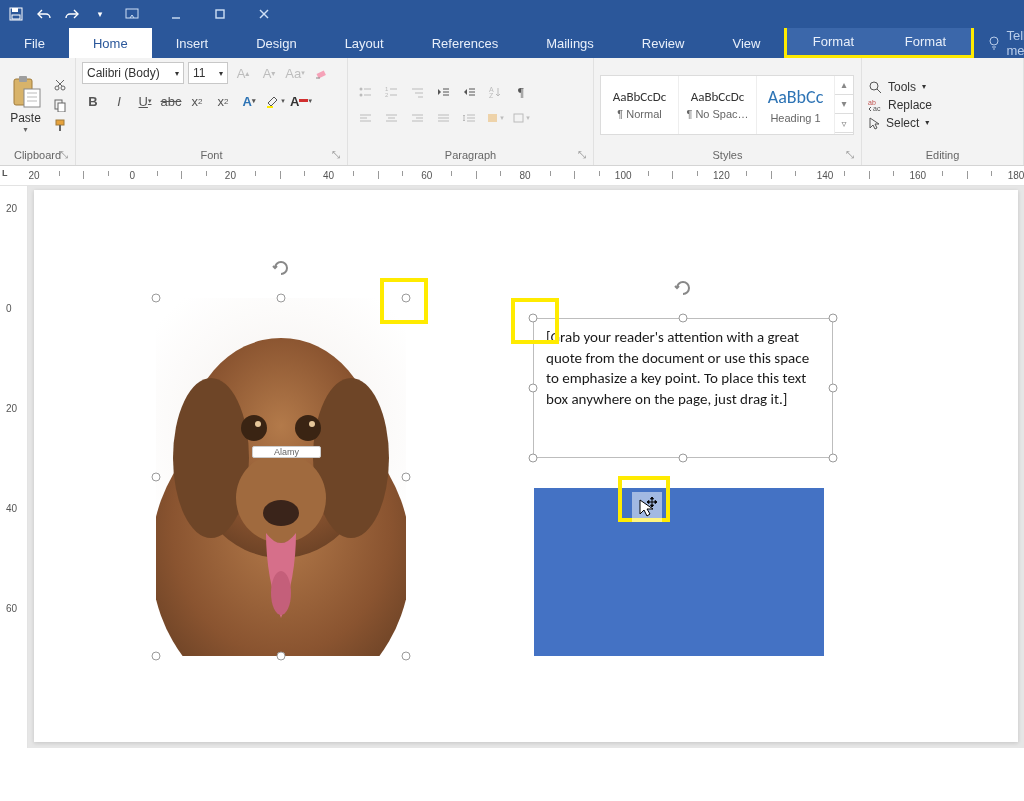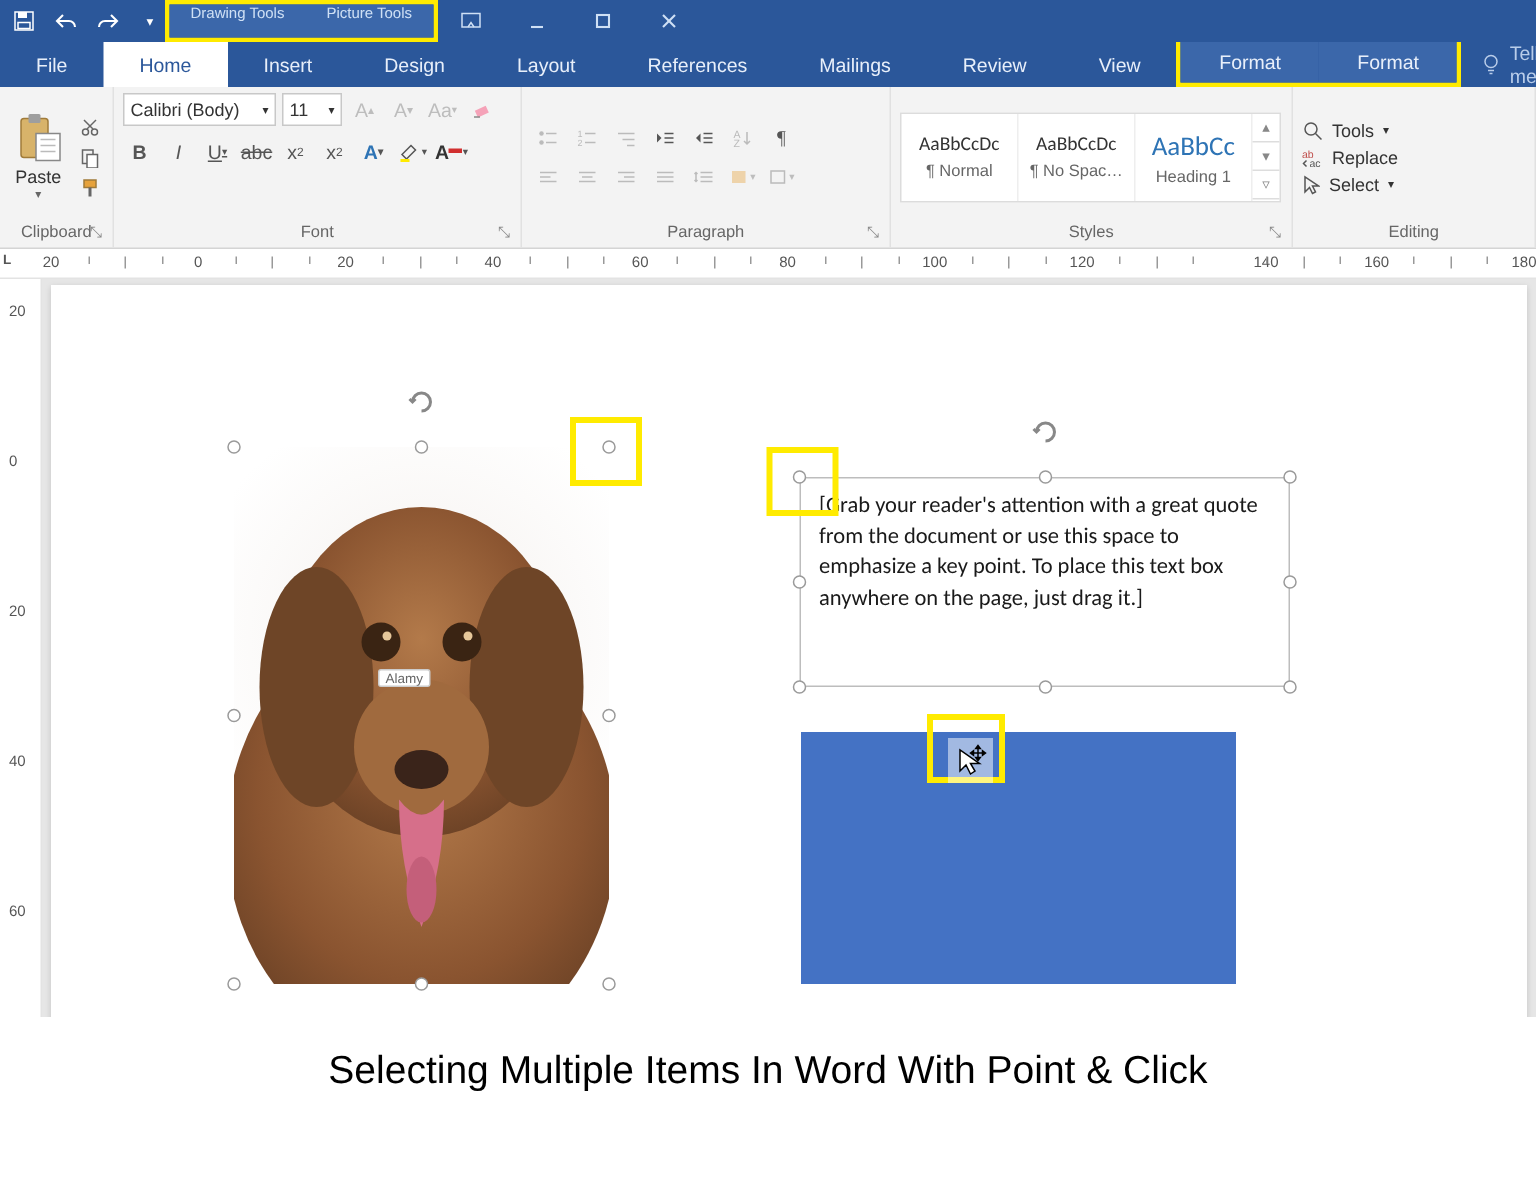--- a/index.html
+++ b/index.html
@@ -110,30 +110,30 @@
 
   .sel-img { position:absolute; left:122px; top:108px; width:250px; height:358px; }
   .sel-img .frame { position:absolute; inset:0; border:1px solid #bdbdbd; }
   .dogpic {
     position:absolute; inset:0;
     display:flex; align-items:flex-end; justify-content:center;
     overflow:hidden;
     background: radial-gradient(circle at 50% 35%, #f4f0ed 0%, #fff 60%);
   }
 
-  .sel-text { position:absolute; left:499px; top:128px; width:327px; height:140px; }
+  .sel-text { position:absolute; left:499px; top:128px; width:300px; height:140px; }
   .sel-text .tframe { position:absolute; inset:0; border:1px solid #bdbdbd; background:#fff; padding:8px 12px; font-family: Calibri, sans-serif; font-size:15px; line-height:1.38; color:#1a1a1a; }
 
   .sel-rect { position:absolute; left:500px; top:298px; width:290px; height:168px; background:#4472c4; }
 
   .hl { position:absolute; border:4px solid #ffeb00; pointer-events:none; }
 
   .cursor-callout { position:absolute; left:598px; top:302px; width:30px; height:30px; display:flex;align-items:center;justify-content:center; background: rgba(255,255,255,.5); }
 
-  .alt-tag { position:absolute; background:#fff;border:1px solid #ccc;font-size:9px;color:#666;padding:0 4px;border-radius:2px; }
+  .alt-tag { position:absolute; background:#fff;border:1px solid #ccc;font-size:9px;color:#666;padding:0 21px;border-radius:2px; }
 
   
   .caption { position:absolute; left:0; right:0; bottom:0; height:70px; background:#fff; display:flex; align-items:center; justify-content:center; font-size:26px; font-family: Arial, sans-serif; color:#000; }
 
   svg { display:block; }
 </style>
 </head>
 <body>
 
 <div class="titlebar">
@@ -151,28 +151,20 @@
           <path d="M2 6 H10 A4 4 0 0 1 14 10" fill="none" stroke="#fff" stroke-width="1.4"></path>
         </svg>
     </div>
     <div class="qat-btn">
       <svg width="16" height="12" viewBox="0 0 16 12">
           <path d="M10 2 L14 6 L10 10" fill="none" stroke="#fff" stroke-width="1.4"></path>
           <path d="M14 6 H6 A4 4 0 0 0 2 10" fill="none" stroke="#fff" stroke-width="1.4"></path>
         </svg>
     </div>
     <div class="qat-btn" style="font-size:9px;">▾</div>
-  </div>
-  <div class="contextual-tabs">
-    <div class="ctx-tab">
-      <span class="ctx-top">Drawing Tools</span>
-    </div>
-    <div class="ctx-tab">
-      <span class="ctx-top">Picture Tools</span>
-    </div>
   </div>
   <div class="window-controls">
     <div class="winbtn">
       <svg width="14" height="12" viewBox="0 0 14 12">
           <rect x="1" y="1" width="12" height="9" fill="none" stroke="#cfe0f5"></rect>
           <path d="M5 10 L7 7 L9 10" fill="none" stroke="#cfe0f5"></path>
         </svg>
     </div>
     <div class="winbtn">
         <svg width="12" height="12">
@@ -530,21 +522,21 @@
       <div class="ruler-tick" style="left: 540.1px; height: 8px;"></div>
       <div class="ruler-tick" style="left: 564.65px; height: 5px;"></div>
       <div class="ruler-num" style="left: 589.2px;">100</div>
       <div class="ruler-tick" style="left: 613.75px; height: 5px;"></div>
       <div class="ruler-tick" style="left: 638.3px; height: 8px;"></div>
       <div class="ruler-tick" style="left: 662.85px; height: 5px;"></div>
       <div class="ruler-num" style="left: 687.4px;">120</div>
       <div class="ruler-tick" style="left: 711.95px; height: 5px;"></div>
       <div class="ruler-tick" style="left: 736.5px; height: 8px;"></div>
       <div class="ruler-tick" style="left: 761.05px; height: 5px;"></div>
-      <div class="ruler-num" style="left: 810px;">140</div>
+      <div class="ruler-num" style="left: 791px;">140</div>
       <div class="ruler-tick" style="left: 810.15px; height: 5px;"></div>
       <div class="ruler-tick" style="left: 834.7px; height: 8px;"></div>
       <div class="ruler-tick" style="left: 859.25px; height: 5px;"></div>
       <div class="ruler-num" style="left: 883.8px;">160</div>
       <div class="ruler-tick" style="left: 908.35px; height: 5px;"></div>
       <div class="ruler-tick" style="left: 932.9px; height: 8px;"></div>
       <div class="ruler-tick" style="left: 957.45px; height: 5px;"></div>
       <div class="ruler-num" style="left: 982px;">180</div>
     </div>
 </div>
@@ -640,16 +632,13 @@
           <path d="M16 1 L14.5 3 L17.5 3 Z" fill="#000"></path>
           <path d="M16 11 L14.5 9 L17.5 9 Z" fill="#000"></path>
           <path d="M11 6 L13 4.5 L13 7.5 Z" fill="#000"></path>
           <path d="M21 6 L19 4.5 L19 7.5 Z" fill="#000"></path>
         </g>
       </svg>
     </div>
 
   </div>
 
-  <div class="caption">
-    <span>Selecting Multiple Items In Word With Point &amp; Click</span>
-  </div>
 </div>
 
 </body></html>

